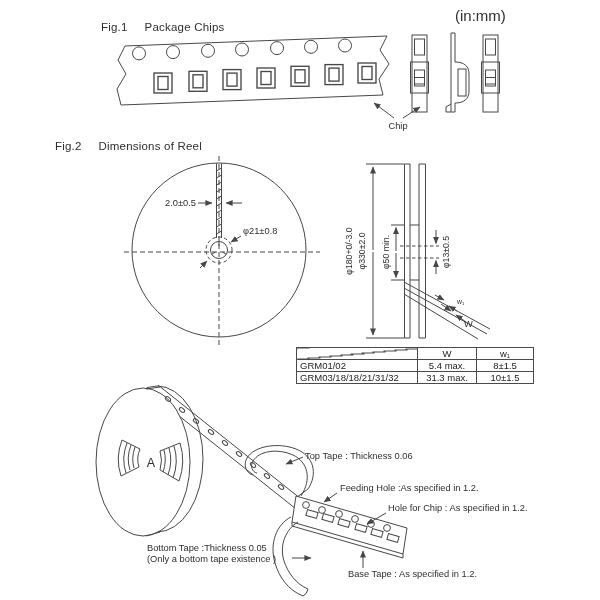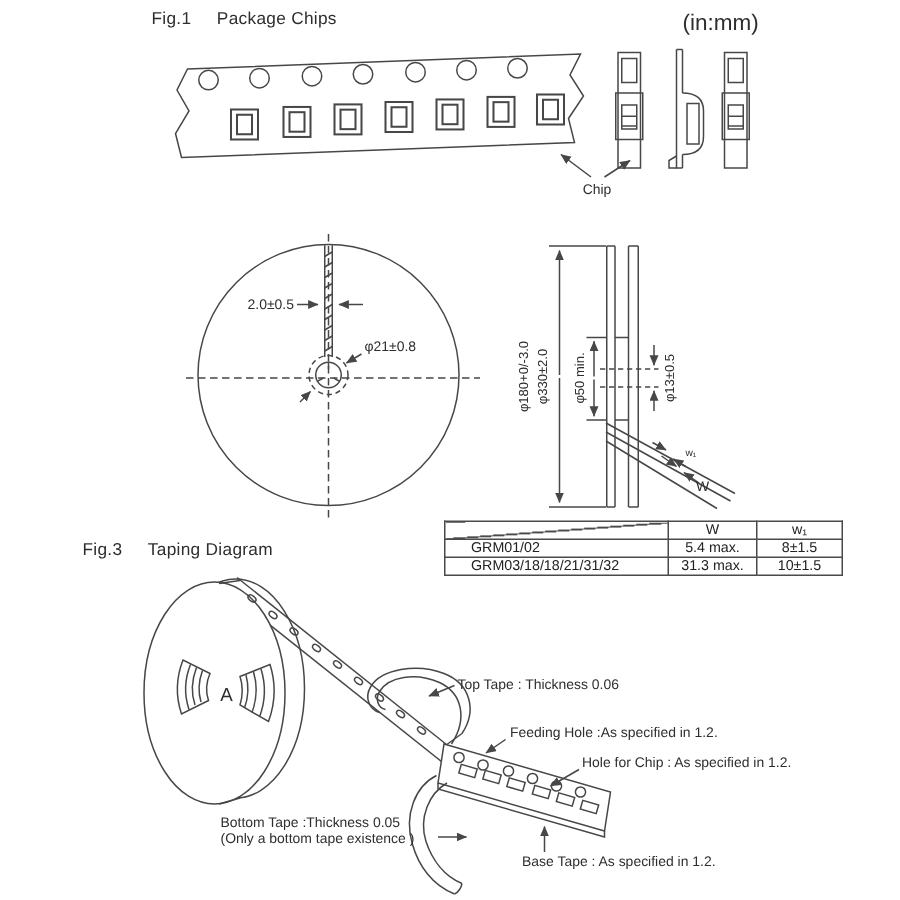--- a/index.html
+++ b/index.html
@@ -9,21 +9,21 @@
   .units{position:absolute;left:455px;top:7px;font-size:15px;color:#2e2e2e;}
   svg.art{position:absolute;left:0;top:0;}
   .ln{fill:none;stroke:#474747;stroke-width:1;}
   .lnw{fill:#ffffff;stroke:#474747;stroke-width:1;}
   .thk{stroke-width:1.35;}
   .dash{stroke-dasharray:5 3;}
   .dash2{stroke-dasharray:3.5 2.5;}
   text{fill:#2e2e2e;font-family:"Liberation Sans",sans-serif;}
   .t9{font-size:9.3px;} .t8{font-size:8.7px;} .t7{font-size:6.8px;} .t12{font-size:12.5px;}
   .dim-table{position:absolute;left:296px;top:347px;border-collapse:collapse;font-size:9.5px;color:#222;table-layout:fixed;}
-  .dim-table td{border:1px solid #4a4a4a;height:11px;line-height:11px;padding:0 17px;white-space:nowrap;overflow:hidden;}
+  .dim-table td{border:1px solid #4a4a4a;height:11px;line-height:11px;padding:0 3px;white-space:nowrap;overflow:hidden;}
   .dim-table td.c{text-align:center;padding:0;}
   .col-name{width:114px;} .col-w{width:58px;} .col-w1{width:56px;}
   td.diag{background-image:linear-gradient(to bottom right,transparent calc(50% - .6px),#4a4a4a calc(50% - .6px),#4a4a4a calc(50% + .6px),transparent calc(50% + .6px));}
 </style>
 </head>
 <body>
 
 <div class="page">
 
   <svg class="art" width="600" height="600" viewBox="0 0 600 600">
@@ -235,26 +235,26 @@
         <text class="t9" x="388" y="511">Hole for Chip : As specified in 1.2.</text>
         <line class="ln" x1="363" y1="568" x2="363" y2="551" marker-end="url(#ah)"></line>
         <text class="t9" x="348" y="577">Base Tape : As specified in 1.2.</text>
         <line class="ln" x1="292" y1="558" x2="311" y2="558" marker-end="url(#ah)"></line>
         <text class="t9" x="147" y="551">Bottom Tape :Thickness 0.05</text>
         <text class="t9" x="147" y="562">(Only a bottom tape existence )</text>
       </g>
     </g>
   </svg>
 
-  <div class="fig-title" style="left:55px;top:7px;padding-left:46px;">
+  <div class="fig-title" style="left:55px;top:21px;padding-left:46px;">
     <span>Fig.1</span><span class="t">Package Chips</span>
   </div>
   <div class="units">(in:mm)</div>
-  <div class="fig-title" style="left:55px;top:361px;">
-    <span>Fig.3</span><span class="t">Taping Diagram</span>
+  <div class="fig-title" style="left:55px;top:140px;">
+    <span>Fig.2</span><span class="t">Dimensions of Reel</span>
   </div>
 
   <table class="dim-table">
     <tbody>
       <tr>
         <td class="col-name diag"></td>
         <td class="col-w c">W</td>
         <td class="col-w1 c">w₁</td>
       </tr>
       <tr>

